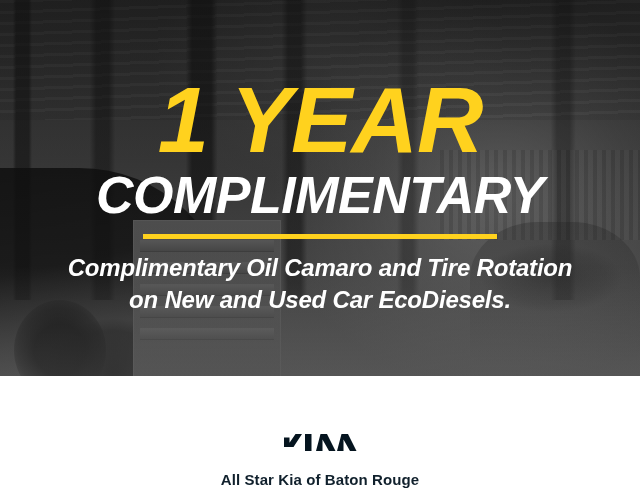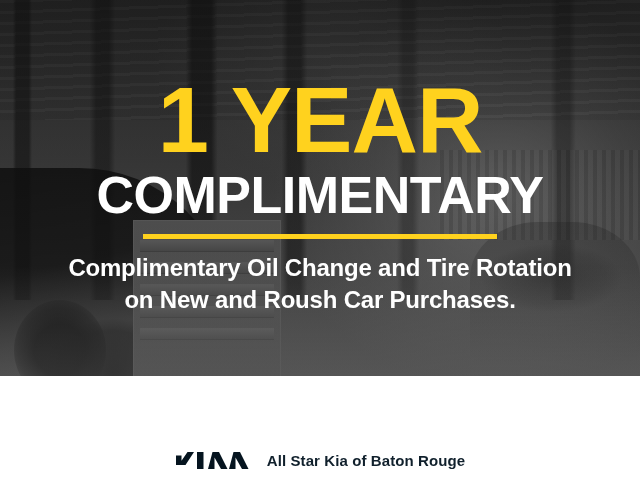--- a/index.html
+++ b/index.html
@@ -20,20 +20,21 @@
   }
 
   
   .hero {
     position:absolute;
     left:0; top:0;
     width:640px;
     height:376px;
     overflow:hidden;
     background:#3a3a3a;
+    font-style:italic;
   }
 
   
   .photo-base {
     position:absolute; inset:0;
     background:
       
       radial-gradient(ellipse 300px 260px at 78% 52%, rgba(190,190,190,0.55) 0%, rgba(150,150,150,0.28) 45%, rgba(90,90,90,0.0) 75%),
       
       radial-gradient(ellipse 260px 180px at 52% 18%, rgba(130,130,130,0.30) 0%, rgba(80,80,80,0.0) 70%),
@@ -181,20 +182,21 @@
   .disclaimer p { margin:0; }
 
   
   .footer {
     position:absolute;
     left:0; bottom:0;
     width:640px; height:56px;
     background:#ffffff;
     display:flex; align-items:center; justify-content:center;
     gap:18px;
+    flex-direction:column;
   }
   .kia-logo { display:block; }
   .dealer-name {
     font-size:15px;
     font-weight:bold;
     color:#10202c;
     letter-spacing:.1px;
     white-space:nowrap;
   }
 </style>
@@ -223,23 +225,23 @@
     <div class="hero-scrim"></div>
 
     <div class="hero-content">
       <div class="headline-year">1 YEAR</div>
 
       <div class="headline-sub">COMPLIMENTARY</div>
 
 
       <div class="divider"></div>
 
-      <div class="promo-line">Complimentary Oil Change and Tire Rotation</div>
-
-      <div class="promo-line" style="margin-top:2px;">on New and Roush Car Purchases.</div>
+      <div class="promo-line">Complimentary Oil Camaro and Tire Rotation</div>
+
+      <div class="promo-line" style="margin-top:2px;">on New and Used Car EcoDiesels.</div>
     </div>
 
     <div class="disclaimer">
       <p>*Excludes Dodge Viper, SRT Motors, Sprinter Vans, Crossfire, EcoDiesels, Nissan GT-R, Nissan LEAF, Jaguar, Land Rover, Audi, Porsche, Alfa Romeo, Maserati, Ford Shelby</p>
       <p>Mustang, Ford Roush Mustang, Chevrolet Corvette, Chevrolet Camaro SS and Lexus 8-Cylinder. Oil change includes oil quantity based on manufacturer recommendations.</p>
       <p>Diesel and synthetic upgrades are extra. Some exclusions may apply. Offer valid for one year from purchase. See dealer for full details.</p>
     </div>
   </div>
 
   <div class="footer">

